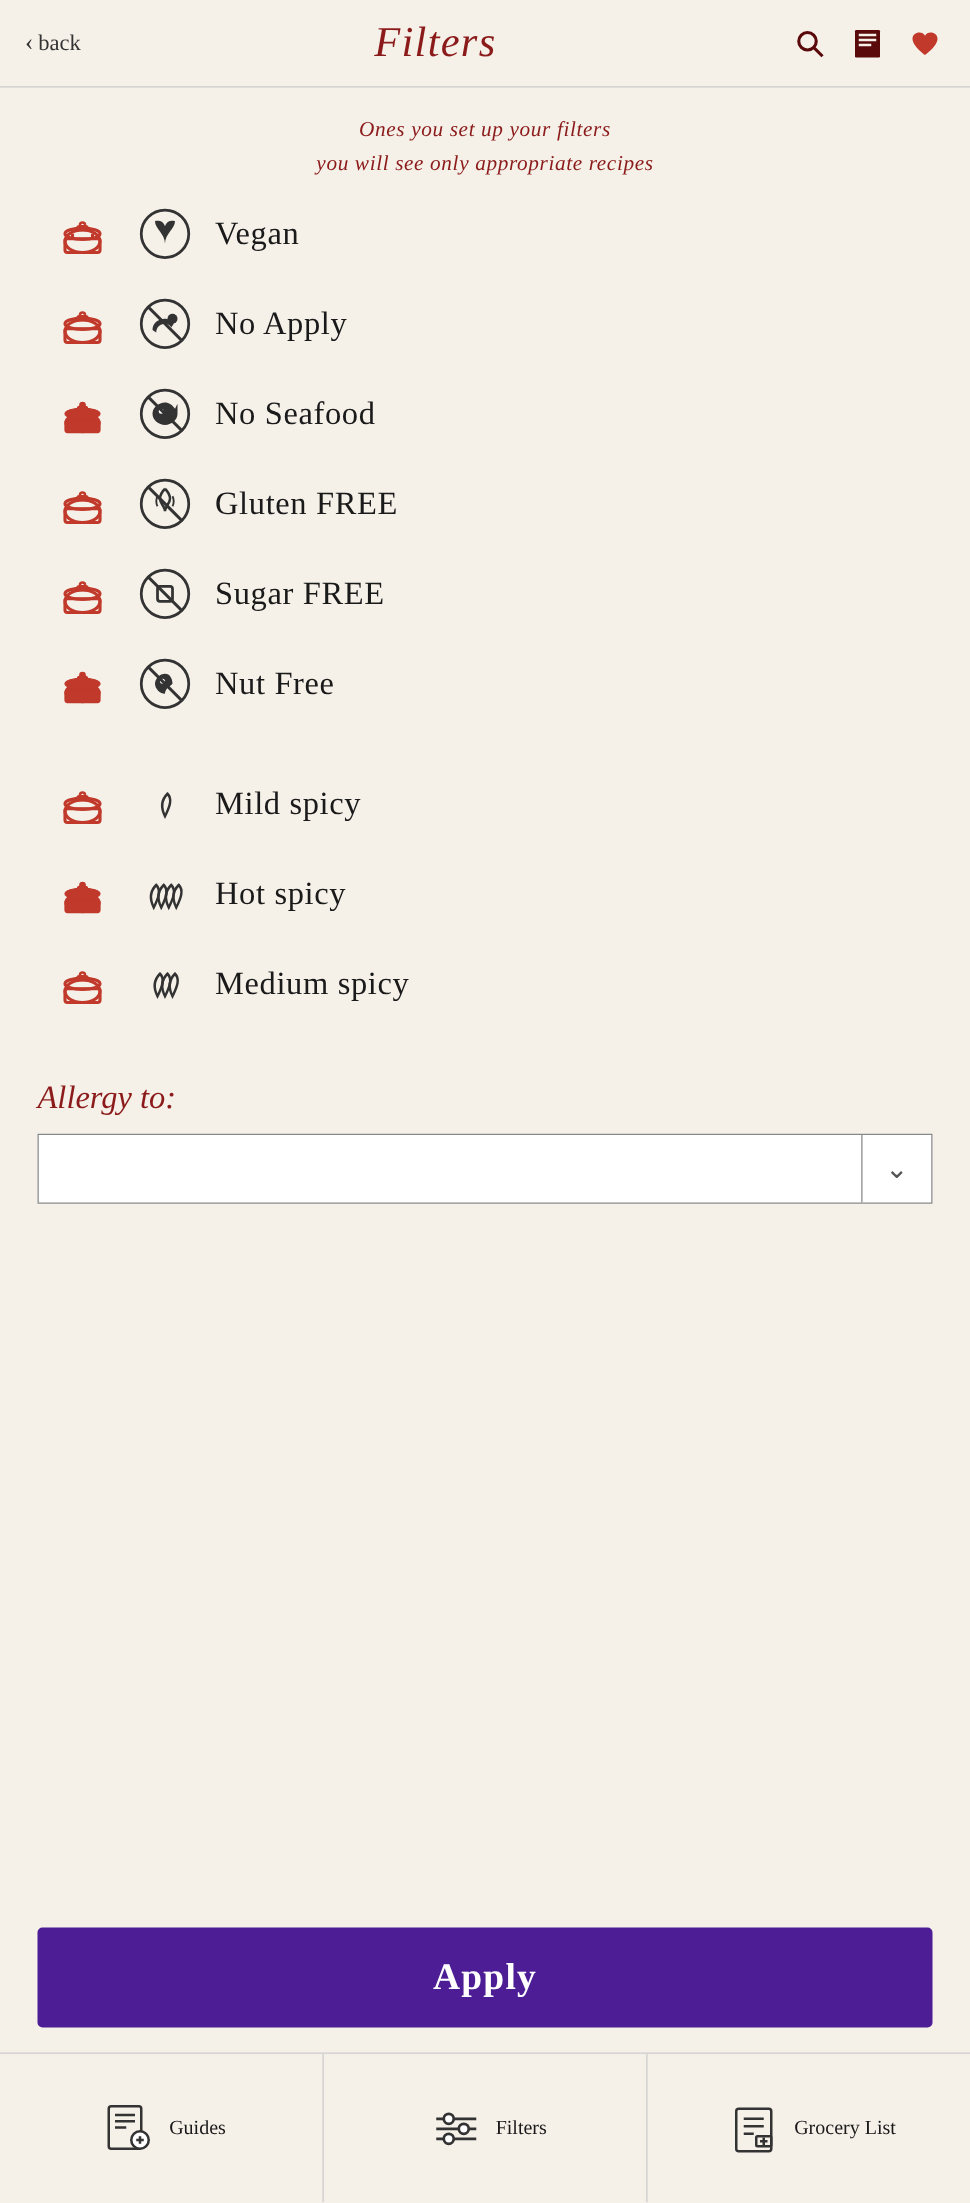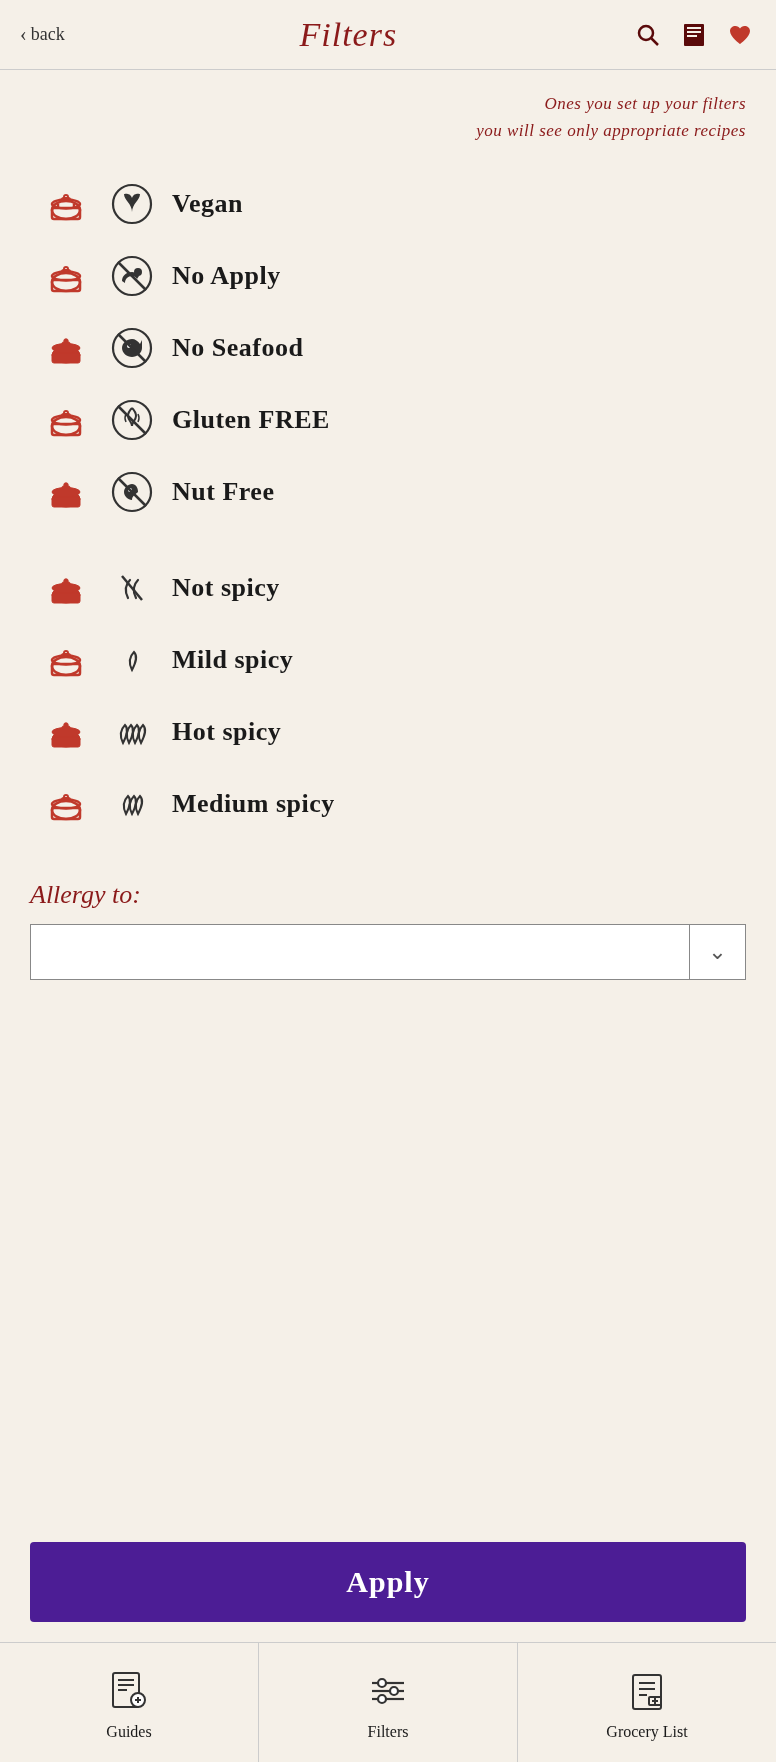--- a/index.html
+++ b/index.html
@@ -54,37 +54,36 @@
     }
 
     
     .main-content {
       flex: 1;
       padding: 20px 30px;
       overflow-y: auto;
     }
 
     .subtitle {
-      text-align: right;
+      text-align: center;
       color: #8b1a1a;
       font-style: italic;
       font-size: 17px;
       line-height: 1.6;
-      margin-bottom: 24px;
+      margin-bottom: 7px;
       letter-spacing: 0.5px;
     }
 
     
     .filter-item {
       display: flex;
       align-items: center;
       padding: 10px 10px;
       cursor: pointer;
       gap: 16px;
-      font-weight: bold;
     }
     .filter-item.selected .pot-icon svg path,
     .filter-item.selected .pot-icon svg circle,
     .filter-item.selected .pot-icon svg ellipse,
     .filter-item.selected .pot-icon svg rect {
       fill: #c0392b;
       stroke: #c0392b;
     }
 
     .pot-icon {
@@ -174,21 +173,21 @@
     
     .bottom-nav {
       background: #f5f0e8;
       border-top: 1px solid #ccc;
       display: flex;
       height: 120px;
     }
     .nav-item {
       flex: 1;
       display: flex;
-      flex-direction: column;
+      flex-direction: row;
       align-items: center;
       justify-content: center;
       gap: 6px;
       cursor: pointer;
       border-right: 1px solid #ccc;
       padding: 10px 16px;
     }
     .nav-item:last-child { border-right: none; }
     .nav-icon {
       width: 52px;
@@ -322,20 +321,39 @@
         <svg width="44" height="44" viewBox="0 0 44 44" fill="none">
           <circle cx="22" cy="22" r="19" stroke="#333" stroke-width="2.2"></circle>
           <path d="M22 10 C22 10 18 14 18 18 C18 22 22 24 22 28 M22 10 C22 10 26 14 26 18 C26 22 22 24 22 28" stroke="#333" stroke-width="2" fill="none"></path>
           <path d="M16 16 C16 16 14 20 16 24 M28 16 C28 16 30 20 28 24" stroke="#333" stroke-width="1.5" fill="none"></path>
           <line x1="8" y1="8" x2="36" y2="36" stroke="#333" stroke-width="2.5"></line>
         </svg>
       </div>
       <span class="filter-label">Gluten FREE</span>
     </div>
 
+    <div class="filter-item">
+      <div class="pot-icon">
+        <svg width="48" height="48" viewBox="0 0 48 48" fill="none">
+          <ellipse cx="24" cy="30" rx="14" ry="9" stroke="#c0392b" stroke-width="2.5" fill="none"></ellipse>
+          <rect x="10" y="28" width="28" height="11" rx="2" stroke="#c0392b" stroke-width="2.5" fill="none"></rect>
+          <ellipse cx="24" cy="24" rx="14" ry="4.5" stroke="#c0392b" stroke-width="2.5" fill="none"></ellipse>
+          <rect x="20" y="18" width="8" height="3" rx="1.5" stroke="#c0392b" stroke-width="2" fill="none"></rect>
+          <circle cx="24" cy="17" r="2" stroke="#c0392b" stroke-width="2" fill="none"></circle>
+        </svg>
+      </div>
+      <div class="diet-icon">
+        <svg width="44" height="44" viewBox="0 0 44 44" fill="none">
+          <circle cx="22" cy="22" r="19" stroke="#333" stroke-width="2.2"></circle>
+          <rect x="16" y="16" width="12" height="12" rx="2" stroke="#333" stroke-width="2.2" fill="none"></rect>
+          <line x1="8" y1="8" x2="36" y2="36" stroke="#333" stroke-width="2.5"></line>
+        </svg>
+      </div>
+      <span class="filter-label">Sugar FREE</span>
+    </div>
 
 
 
     <div class="filter-item selected">
       <div class="pot-icon">
         <svg width="48" height="48" viewBox="0 0 48 48" fill="none">
           <ellipse cx="24" cy="31" rx="14" ry="8" fill="#c0392b"></ellipse>
           <rect x="10" y="29" width="28" height="10" rx="2" fill="#c0392b"></rect>
           <ellipse cx="24" cy="24" rx="14" ry="4.5" fill="#c0392b"></ellipse>
           <rect x="20" y="18" width="8" height="3.5" rx="1.5" fill="#8b1a1a"></rect>
@@ -351,39 +369,20 @@
         </svg>
       </div>
       <span class="filter-label">Nut Free</span>
     </div>
   </div>
 
   <div class="divider"></div>
 
   <div>
 
-    <div class="filter-item selected">
-      <div class="pot-icon">
-        <svg width="48" height="48" viewBox="0 0 48 48" fill="none">
-          <ellipse cx="24" cy="31" rx="14" ry="8" fill="#c0392b"></ellipse>
-          <rect x="10" y="29" width="28" height="10" rx="2" fill="#c0392b"></rect>
-          <ellipse cx="24" cy="24" rx="14" ry="4.5" fill="#c0392b"></ellipse>
-          <rect x="20" y="18" width="8" height="3.5" rx="1.5" fill="#8b1a1a"></rect>
-          <circle cx="24" cy="17" r="2.2" fill="#8b1a1a"></circle>
-        </svg>
-      </div>
-      <div class="diet-icon">
-        <svg width="44" height="44" viewBox="0 0 44 44" fill="none">
-          <path d="M18 32 C14 24 16 18 20 14" stroke="#333" stroke-width="2.2" stroke-linecap="round" fill="none"></path>
-          <path d="M26 32 C22 24 24 18 28 14" stroke="#333" stroke-width="2.2" stroke-linecap="round" fill="none"></path>
-          <line x1="12" y1="10" x2="32" y2="34" stroke="#333" stroke-width="2.5"></line>
-        </svg>
-      </div>
-      <span class="filter-label">Not spicy</span>
-    </div>
 
     <div class="filter-item">
       <div class="pot-icon">
         <svg width="48" height="48" viewBox="0 0 48 48" fill="none">
           <ellipse cx="24" cy="30" rx="14" ry="9" stroke="#c0392b" stroke-width="2.5" fill="none"></ellipse>
           <rect x="10" y="28" width="28" height="11" rx="2" stroke="#c0392b" stroke-width="2.5" fill="none"></rect>
           <ellipse cx="24" cy="24" rx="14" ry="4.5" stroke="#c0392b" stroke-width="2.5" fill="none"></ellipse>
           <rect x="20" y="18" width="8" height="3" rx="1.5" stroke="#c0392b" stroke-width="2" fill="none"></rect>
           <circle cx="24" cy="17" r="2" stroke="#c0392b" stroke-width="2" fill="none"></circle>
         </svg>

